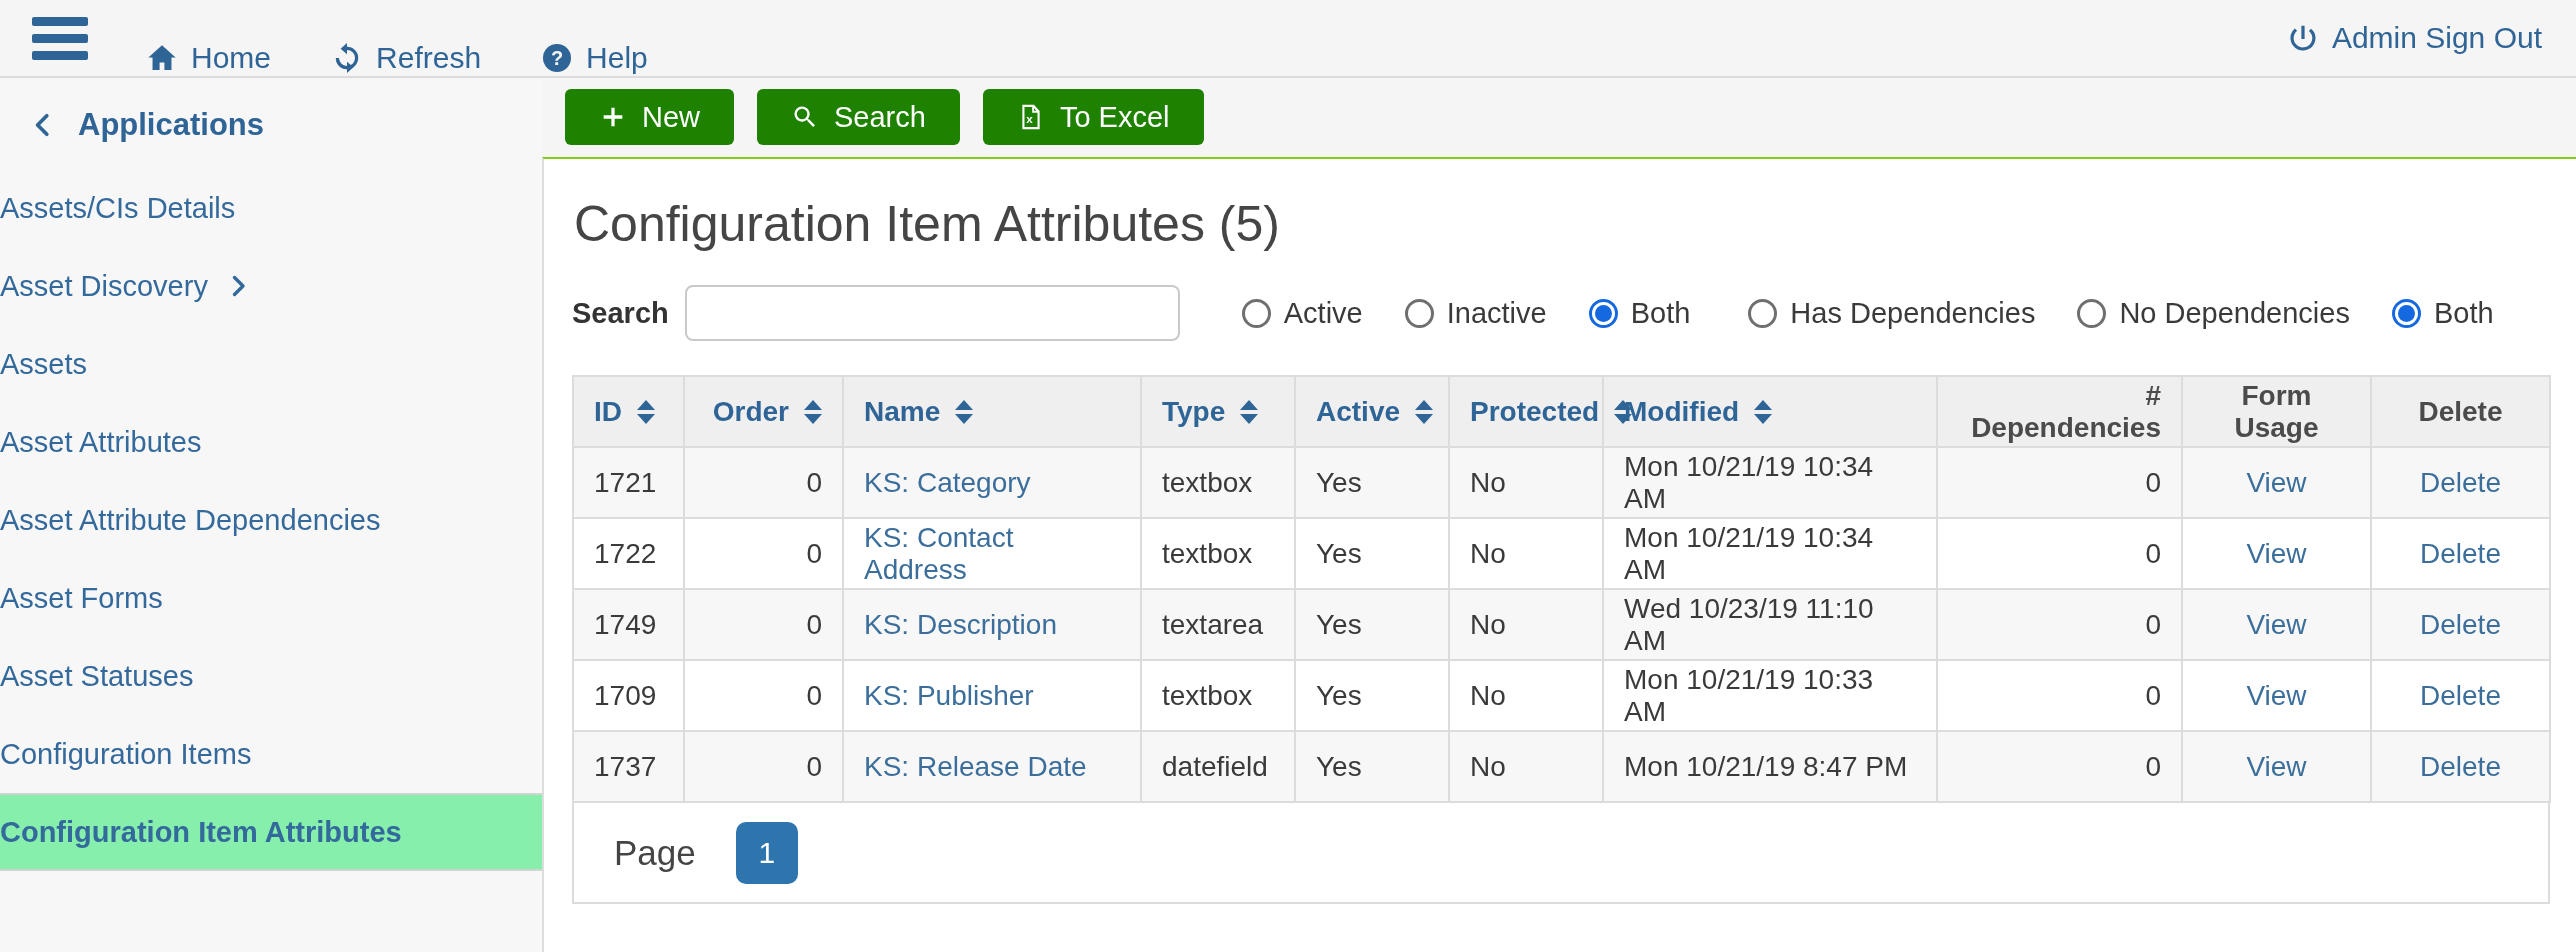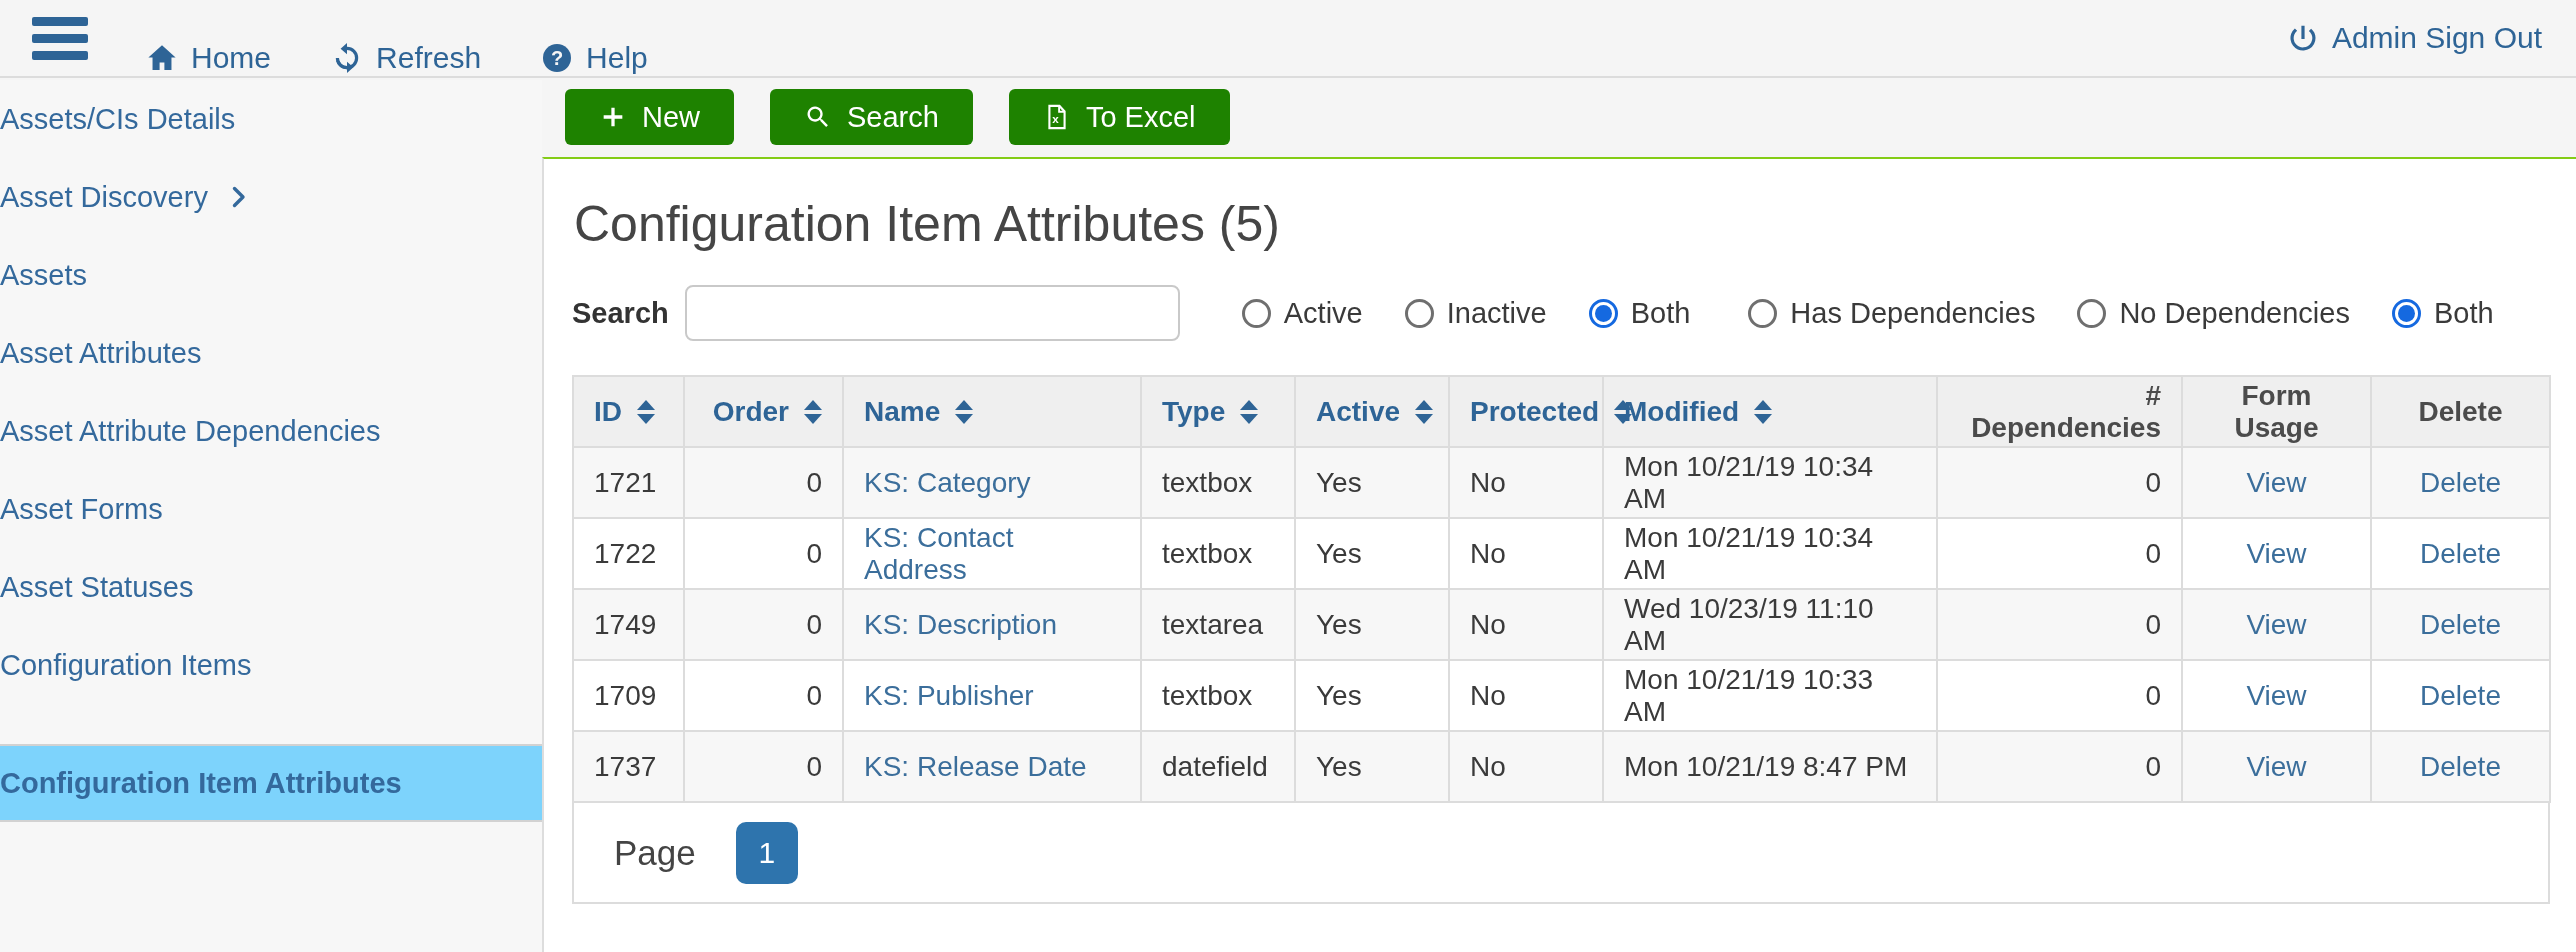--- a/index.html
+++ b/index.html
@@ -23,24 +23,24 @@
   .topnav { display:flex; margin-left:58px; gap:60px;margin-top:40px; }
   .top-item { display:flex; align-items:center; gap:13px; color:#2e6496; font-size:30px; cursor:pointer; }
   .signout { margin-left:auto; margin-right:34px; display:flex; align-items:center; gap:13px; color:#2e6496; font-size:30px; cursor:pointer; }
 
   
   .sidebar { position:absolute; top:80px; left:0; width:542px; bottom:0; background:#f7f7f7; }
   .sidebar-header { height:89px; display:flex; align-items:center; gap:22px; padding-left:30px;
     color:#2e6496; font-size:31px; font-weight:bold; cursor:pointer; }
   .side-item { height:78px; display:flex; align-items:center; gap:18px; 
     color:#34699c; font-size:29px; cursor:pointer; }
-  .side-item.selected { background:#7dd3fc; border-top:2px solid #d2d2d2; border-bottom:2px solid #d2d2d2; font-weight:bold;margin-top:40px; }
-
-  
-  .toolbar { position:absolute; left:565px; top:89px; display:flex; gap:36px; z-index:10;align-items:flex-end; }
+  .side-item.selected { background:#86efac; border-top:2px solid #d2d2d2; border-bottom:2px solid #d2d2d2; font-weight:bold; }
+
+  
+  .toolbar { position:absolute; left:565px; top:89px; display:flex; gap:23px; z-index:10;align-items:flex-end; }
   .btn {
     display:flex; align-items:center; gap:15px; background:#1e8200; color:#ffffff;
     font-size:29px; height:56px; padding:0 34px; border:none; border-radius:6px;
     font-family:inherit; cursor:pointer;
   }
 
   
   .panel {
     position:absolute; left:542px; top:157px; right:0; bottom:0;
     background:#ffffff; border-left:2px solid #dddddd; border-top:2px solid #84cc16;
@@ -129,20 +129,28 @@
     <span class="icon">
         <svg width="32" height="32" viewBox="0 0 24 24">
           <path fill="currentColor" d="M13.2 2.8h-2.4v10h2.4v-10zm4.9 2.2-1.7 1.7A7 7 0 0 1 19 12a7 7 0 1 1-11.4-5.4L5.9 4.9A9.4 9.4 0 1 0 21.4 12c0-2.8-1.2-5.3-3.3-7z"></path>
         </svg>
       </span>
     <span>Admin Sign Out</span>
   </div>
 </header>
 
 <aside class="sidebar">
+  <div class="sidebar-header">
+    <span class="icon">
+        <svg width="26" height="26" viewBox="0 0 24 24">
+          <path fill="none" stroke="currentColor" stroke-width="3.4" stroke-linecap="round" stroke-linejoin="round" d="M15.5 3.5 7 12l8.5 8.5"></path>
+        </svg>
+      </span>
+    <span>Applications</span>
+  </div>
   <nav id="sidebar-list">
       <div class="side-item">
         <span>Assets/CIs Details</span>
       </div>
       <div class="side-item">
         <span>Asset Discovery</span>
         <span class="icon">
           <svg width="24" height="24" viewBox="0 0 24 24">
             <path fill="none" stroke="currentColor" stroke-width="3.4" stroke-linecap="round" stroke-linejoin="round" d="M8.5 3.5 17 12l-8.5 8.5"></path>
           </svg>

